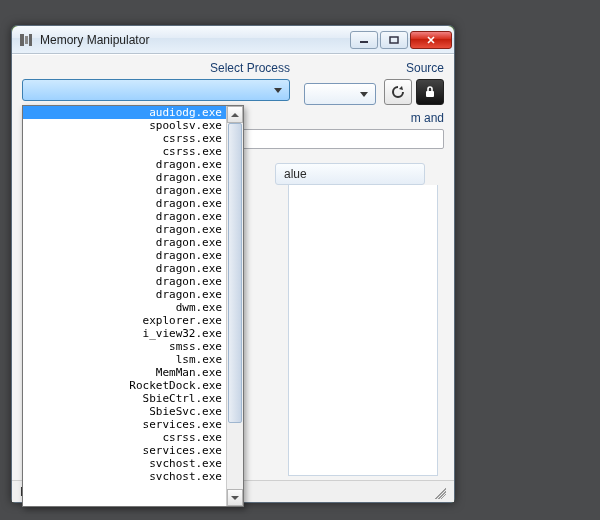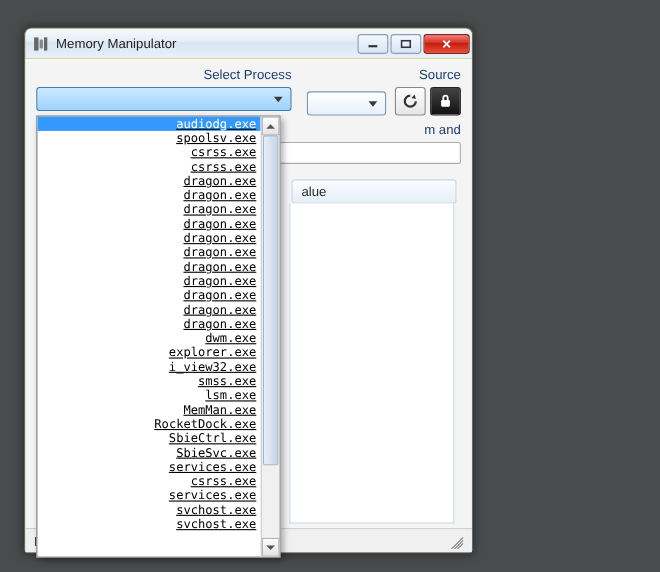--- a/index.html
+++ b/index.html
@@ -6,23 +6,23 @@
   body {
     width: 600px; height: 520px;
     background: #4a4b4d;
     font-family: "Segoe UI", Tahoma, sans-serif;
     font-size: 12px;
     overflow: hidden;
     position: relative;
   }
   .window {
     position: absolute;
-    left: 22px; top: 25px;
-    width: 408px; height: 478px;
-    background: #fde047;
+    left: 11px; top: 25px;
+    width: 444px; height: 478px;
+    background: #4d7c0f;
     border: 1px solid #5a6a7a;
     border-radius: 6px 6px 4px 4px;
     box-shadow: 0 0 10px rgba(0,0,0,0.5);
     display: flex; flex-direction: column;
   }
   .titlebar {
     height: 28px;
     background: linear-gradient(#f7fbfe, #e3ecf6 45%, #d8e5f2 46%, #e8f1fa);
     border-radius: 6px 6px 0 0;
     display: flex; align-items: center;
@@ -109,21 +109,21 @@
   .results-header {
     height: 22px;
     display: flex; align-items: center;
     padding: 0 8px;
     background: linear-gradient(#fafdff, #e6eef7);
     border: 1px solid #c9d6e4;
     border-radius: 3px;
     color: #2a2a2a;
     width: 150px;
     align-self: flex-end;
-    margin-right: 4px;
+    margin-right: 19px;
   }
   .results-body {
     flex: 1;
     background: #fff;
     border: 1px solid #c9d6e4;
     border-top: none;
     margin-right: 6px;
     margin-left: auto;
     width: 150px;
   }
@@ -146,21 +146,20 @@
   
   .dropdown {
     position: absolute;
     left: 10px; top: 50px;
     width: 222px; height: 402px;
     background: #fff;
     border: 1px solid #767676;
     box-shadow: 2px 3px 6px rgba(0,0,0,0.35);
     z-index: 10;
     display: flex;
-    text-decoration: underline;
   }
   .dd-list {
     flex: 1; overflow: hidden;
     font-family: Consolas, monospace;
     font-size: 11px;
     line-height: 13px;
   }
   .dd-item {
     padding: 0 4px;
     white-space: nowrap;

